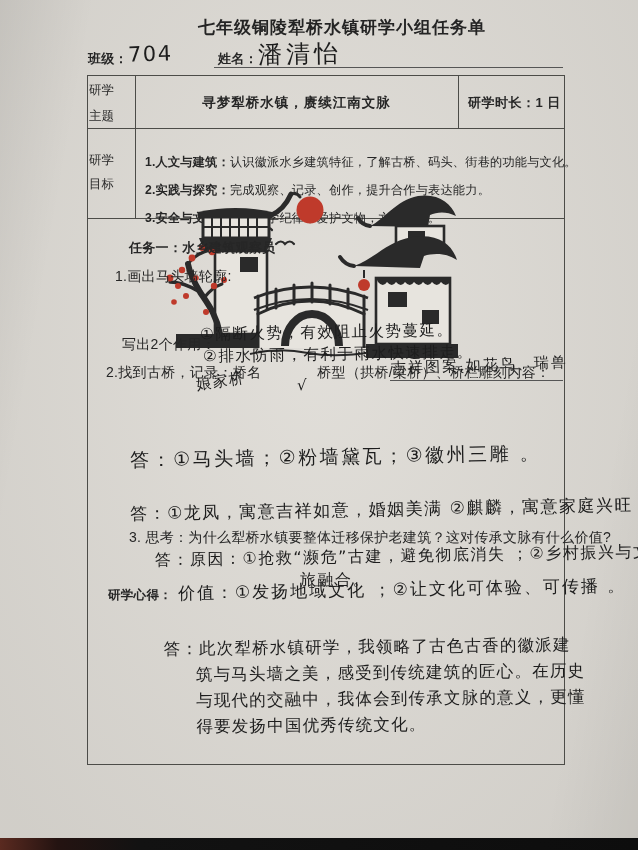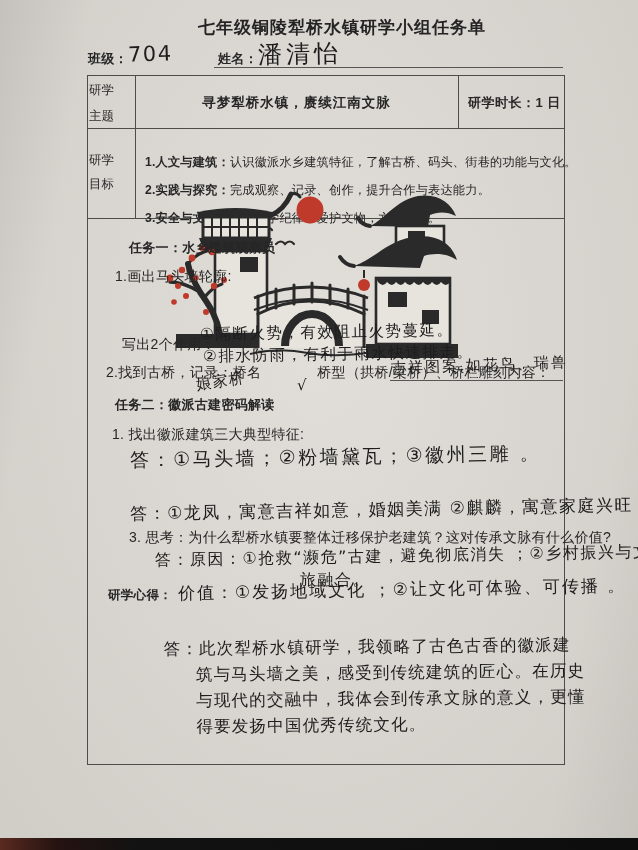--- a/index.html
+++ b/index.html
@@ -186,22 +186,20 @@
   <div class="abs hw rot-1" style="left:203px; top:344px; font-size:15.5px;">②排水防雨，有利于雨水快速排走。</div>
 
   <div class="abs printed" style="left:106px; top:364px; white-space:nowrap;">
     <span>2.找到古桥，记录：桥名</span><span style="display:inline-block; width:56px;"></span><span>桥型（拱桥/梁桥）、桥栏雕刻内容：</span>
   </div>
   <div class="abs hw" style="left:196px; top:372px; font-size:15px; transform:rotate(-9deg);">娘家桥</div>
   <div class="abs hw" style="left:297px; top:376px; font-size:15px;">√</div>
   <div class="underline" style="left:390px; top:380px; width:173px;"></div>
   <div class="abs hw rot-2" style="left:391px; top:356px; font-size:15px; letter-spacing:2px;">吉祥图案,如花鸟、瑞兽</div>
 
-  <div class="abs printed bold" style="left:115px; top:396px; font-size:13px;">任务二：徽派古建密码解读</div>
-  <div class="abs printed" style="left:112px; top:426px;">1. 找出徽派建筑三大典型特征:</div>
   <div class="abs hw rot-1" style="left:130px; top:444px; font-size:19px; letter-spacing:2.5px;">答：①马头墙；②粉墙黛瓦；③徽州三雕 。</div>
   <div class="abs hw rot-1" style="left:130px; top:498px; font-size:17px; letter-spacing:1.5px;">答：①龙凤，寓意吉祥如意，婚姻美满 ②麒麟，寓意家庭兴旺</div>
   <div class="abs printed" style="left:112px; top:529px; white-space:nowrap;margin-left:17px;">3. 思考：为什么犁桥水镇要整体迁移保护老建筑？这对传承文脉有什么价值?</div>
   <div class="abs hw rot-1" style="left:155px; top:546px; font-size:16px;">答：原因：①抢救“濒危”古建，避免彻底消失 ；②乡村振兴与文</div>
   <div class="abs hw" style="left:300px; top:570px; font-size:16px;">旅融合。</div>
 
   <div class="abs printed bold" style="left:108px; top:587px; font-size:12.5px;">研学心得：</div>
   <div class="abs hw rot-1" style="left:178px; top:578px; font-size:17px; letter-spacing:2px;">价值：①发扬地域文化 ；②让文化可体验、可传播 。</div>
 
   <div class="abs essay" style="left:196px; top:634px;">答：此次犁桥水镇研学，我领略了古色古香的徽派建筑与马头墙之美，感受到传统建筑的匠心。在历史与现代的交融中，我体会到传承文脉的意义，更懂得要发扬中国优秀传统文化。</div>

